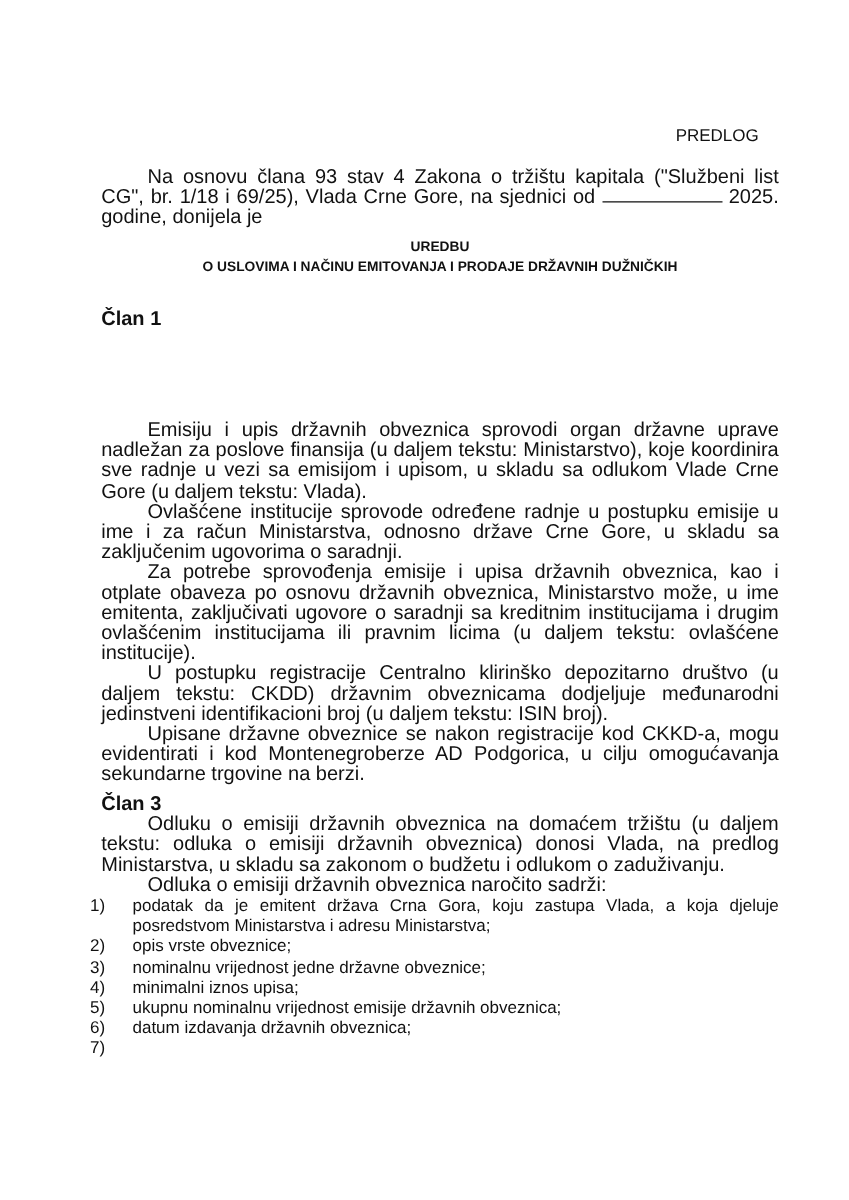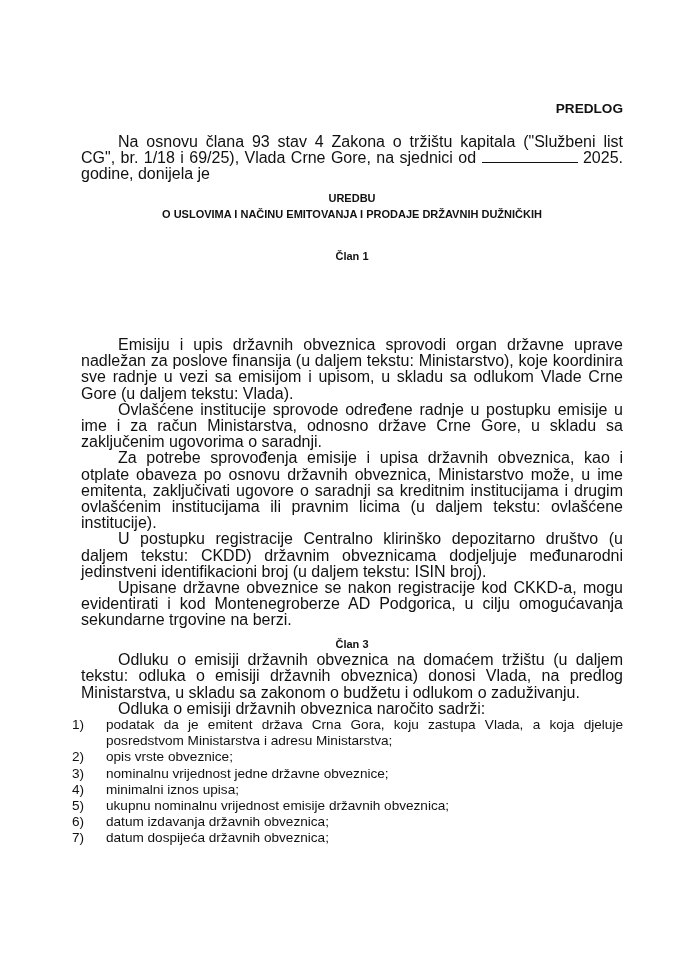--- a/index.html
+++ b/index.html
@@ -1,26 +1,26 @@
 <!DOCTYPE html>
 <html><head>
 <meta charset="utf-8">
 <style>
   html, body { margin: 0; padding: 0; background: #ffffff; }
   body { width: 679px; height: 960px; overflow: hidden; position: relative;
          font-family: "Liberation Sans", sans-serif; color: #111111; }
   .page { position: absolute; left: 81px; top: 0; width: 542px; }
   .p { font-size: 16px; line-height: 16.2px; text-align: justify; margin: 0; }
   .ind { text-indent: 37px; }
-  .predlog { position: absolute; top: 101px; right: 0; font-weight: bold; font-size: 13.6px; padding-left: 44px; }
+  .predlog { position: absolute; top: 101px; right: 16px; font-weight: normal; font-size: 13.6px; padding-left: 44px; }
   .intro { position: absolute; top: 134px; left: 0; width: 542px; }
   .title-block { position: absolute; top: 190px; left: 0; width: 542px; text-align: center;
                  font-weight: bold; font-size: 11px; line-height: 16.2px; }
   .art { position: absolute; left: 0; width: 542px; }
-  .art-h { text-align: center; font-weight: bold; font-size: 11px; line-height: 16.2px; margin: 0; }
+  .art-h { font-weight: bold; font-size: 16px; line-height: 16.2px; margin: 0; }
   ol.items { list-style: none; margin: 0; padding: 0; }
   ol.items li { position: relative; padding-left: 25px; font-size: 13.6px; line-height: 16.2px; text-align: justify; }
   ol.items li .num { position: absolute; left: -9px; top: 0; }
   .blank { display: inline-block; width: 96px; border-bottom: 1px solid #111; height: 11px; vertical-align: baseline; }
 </style>
 </head>
 <body>
 
 <div class="page">
 
@@ -49,17 +49,17 @@
     <p class="art-h">Član 3</p>
     <p class="p ind">Odluku o emisiji državnih obveznica na domaćem tržištu (u daljem tekstu: odluka o emisiji državnih obveznica) donosi Vlada, na predlog Ministarstva, u skladu sa zakonom o budžetu i odlukom o zaduživanju.</p>
     <p class="p ind">Odluka o emisiji državnih obveznica naročito sadrži:</p>
     <ol class="items">
       <li><span class="num">1)</span><span>podatak da je emitent država Crna Gora, koju zastupa Vlada, a koja djeluje posredstvom Ministarstva i adresu Ministarstva;</span></li>
       <li><span class="num">2)</span><span>opis vrste obveznice;</span></li>
       <li><span class="num">3)</span><span>nominalnu vrijednost jedne državne obveznice;</span></li>
       <li><span class="num">4)</span><span>minimalni iznos upisa;</span></li>
       <li><span class="num">5)</span><span>ukupnu nominalnu vrijednost emisije državnih obveznica;</span></li>
       <li><span class="num">6)</span><span>datum izdavanja državnih obveznica;</span></li>
-      <li><span class="num">7)</span><span>datum dospijeća državnih obveznica;</span></li>
+      <li><span class="num">7)</span></li>
     </ol>
   </div>
 
 </div>
 
 </body></html>

